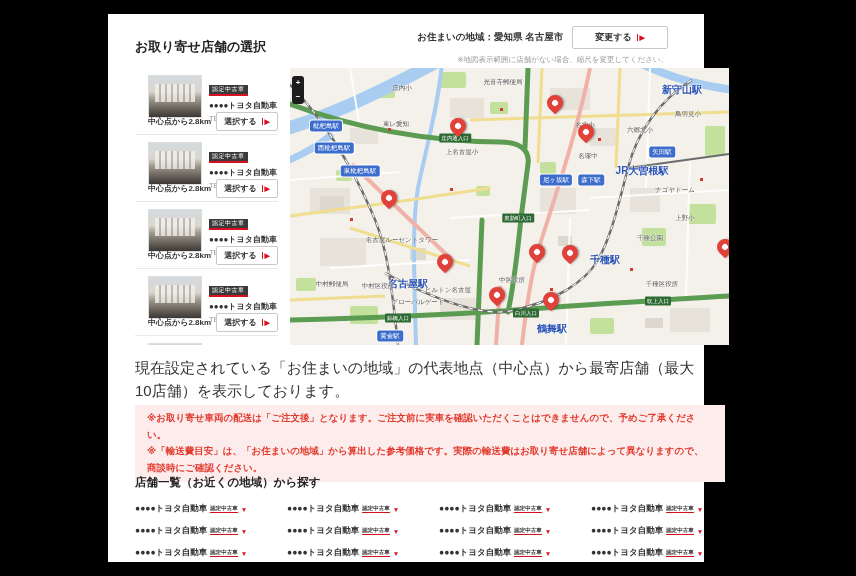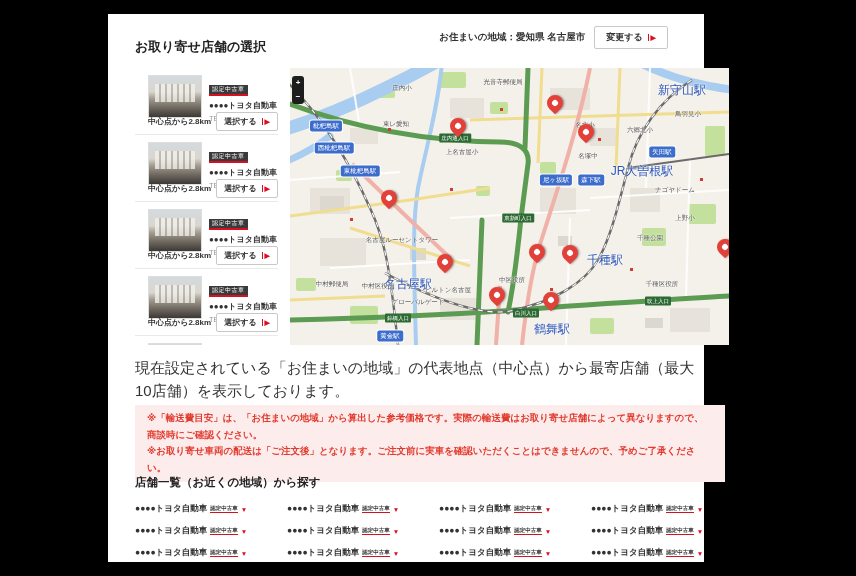--- a/index.html
+++ b/index.html
@@ -8,21 +8,21 @@
     font-family:"Liberation Sans","DejaVu Sans",sans-serif;color:#333;
   }
   .panel{position:absolute;left:108px;top:14px;width:596px;height:548px;background:#fff;}
 
   
   .page-title{position:absolute;left:27px;top:15px;font-size:13px;font-weight:bold;color:#222;}
   .hdr-right{position:absolute;right:36px;top:12px;text-align:right;}
   .hdr-row{display:flex;align-items:center;justify-content:flex-end;gap:9px;margin-left:19px;}
   .region-label{font-size:9.5px;font-weight:bold;color:#333;}
   .btn{display:inline-flex;align-items:center;gap:5px;background:#fff;border:1px solid #c8c8c8;
-       border-radius:2px;font-size:9px;font-weight:bold;color:#333;padding:4px 11px;cursor:pointer;}
+       border-radius:2px;font-size:9px;font-weight:bold;color:#333;padding:4px 22px;cursor:pointer;}
   .red-arrow{color:#d70f20;font-size:7px;line-height:1;}
   .red-arrow::before{content:"";display:inline-block;width:1.5px;height:7px;background:#d70f20;margin-right:1.5px;vertical-align:-1px;}
   .hdr-note{margin-top:6px;font-size:7.5px;color:#999;}
 
   
   .store-list{position:absolute;left:27px;top:54px;width:143px;height:277px;overflow:hidden;}
   .store-item{position:relative;height:66px;}
   .store-item + .store-item{border-top:1px solid #e9e9e9;}
   .thumb{position:absolute;left:13px;top:7px;width:52px;height:41px;border:1px solid #ddd;
     background:linear-gradient(180deg,#d4dadf 0%,#d9d6cd 38%,#a39c90 55%,#6e675f 78%,#3c3835 100%);}
@@ -36,21 +36,21 @@
   .srow2{position:absolute;left:13px;right:0;top:44px;display:flex;align-items:center;justify-content:space-between;}
   .dist{font-size:8px;font-weight:bold;}
   .select-btn{padding:3px 7px;font-size:8px;}
 
   
   .map{position:absolute;left:182px;top:54px;width:439px;height:277px;overflow:hidden;background:#f4f1ea;}
   .map svg{position:absolute;left:0;top:0;}
   .map-overlays{position:absolute;left:0;top:0;width:100%;height:100%;}
   .ml{position:absolute;white-space:nowrap;transform:translate(-50%,-50%);}
   .ml-chip{background:#3d6dcc;color:#fff;font-size:6.5px;padding:1px 3px;border-radius:2px;box-shadow:0 0 0 1px #fff;}
-  .ml-bigblue{color:#2b54b5;font-size:12px;font-weight:normal;text-shadow:0 0 2px #fff,0 0 2px #fff;}
+  .ml-bigblue{color:#2b54b5;font-size:10px;font-weight:bold;text-shadow:0 0 2px #fff,0 0 2px #fff;}
   .ml-text{color:#555;font-size:6.5px;text-shadow:0 0 2px #fff,0 0 2px #fff;}
   .ml-road{background:#2e6b34;color:#fff;font-size:5.5px;padding:1px 2px;border-radius:1px;}
   .pin{position:absolute;width:16px;height:16px;margin:-20px 0 0 -8px;background:#e2413a;
     border-radius:50% 50% 50% 0;transform:rotate(-45deg);box-shadow:1px 1px 2px rgba(0,0,0,.35);cursor:pointer;}
   .pin i{position:absolute;left:5px;top:5px;width:6px;height:6px;background:#fff;border-radius:50%;}
   .zoomctl{position:absolute;left:2px;top:8px;width:12px;height:28px;background:#1d1d1d;border-radius:3px;
     display:flex;flex-direction:column;align-items:center;justify-content:space-around;cursor:pointer;}
   .zoomctl span{color:#fff;font-size:8px;line-height:1;font-weight:bold;}
 
   
@@ -73,20 +73,21 @@
   <h1 class="page-title">お取り寄せ店舗の選択</h1>
 
   <div class="hdr-right">
     <div class="hdr-row">
       <span class="region-label">お住まいの地域：愛知県 名古屋市</span>
       <button class="btn">
         <span>変更する</span>
         <span class="red-arrow">▶</span>
       </button>
     </div>
+    <div class="hdr-note">※地図表示範囲に店舗がない場合、縮尺を変更してください。</div>
   </div>
 
   <div class="store-list">
     <div class="store-item">
       <div class="thumb"></div>
       <div class="scol">
         <span class="badge-dark">認定中古車</span>
         <div class="store-name">●●●●トヨタ自動車</div>
         <div class="store-tel">TEL:052-xxx-xxx</div>
       </div>
@@ -317,22 +318,22 @@
       <span>+</span>
       <span>−</span>
     </div>
   </div>
 
   <div class="desc">
     <div>現在設定されている「お住まいの地域」の代表地点（中心点）から最寄店舗（最大10店舗）を表示しております。</div>
   </div>
 
   <div class="notice">
+    <div>※お取り寄せ車両の配送は「ご注文後」となります。ご注文前に実車を確認いただくことはできませんので、予めご了承ください。</div>
     <div>※「輸送費目安」は、「お住まいの地域」から算出した参考価格です。実際の輸送費はお取り寄せ店舗によって異なりますので、商談時にご確認ください。</div>
-    <div>※お取り寄せ車両の配送は「ご注文後」となります。ご注文前に実車を確認いただくことはできませんので、予めご了承ください。</div>
   </div>
 
   <h2 class="list-heading">店舗一覧（お近くの地域）から探す</h2>
 
   <div class="store-grid">
     <a class="grid-link">
         <span class="grid-name">●●●●トヨタ自動車</span>
         <span class="grid-badge">認定中古車</span>
         <span class="grid-tri">▼</span>
       </a>

